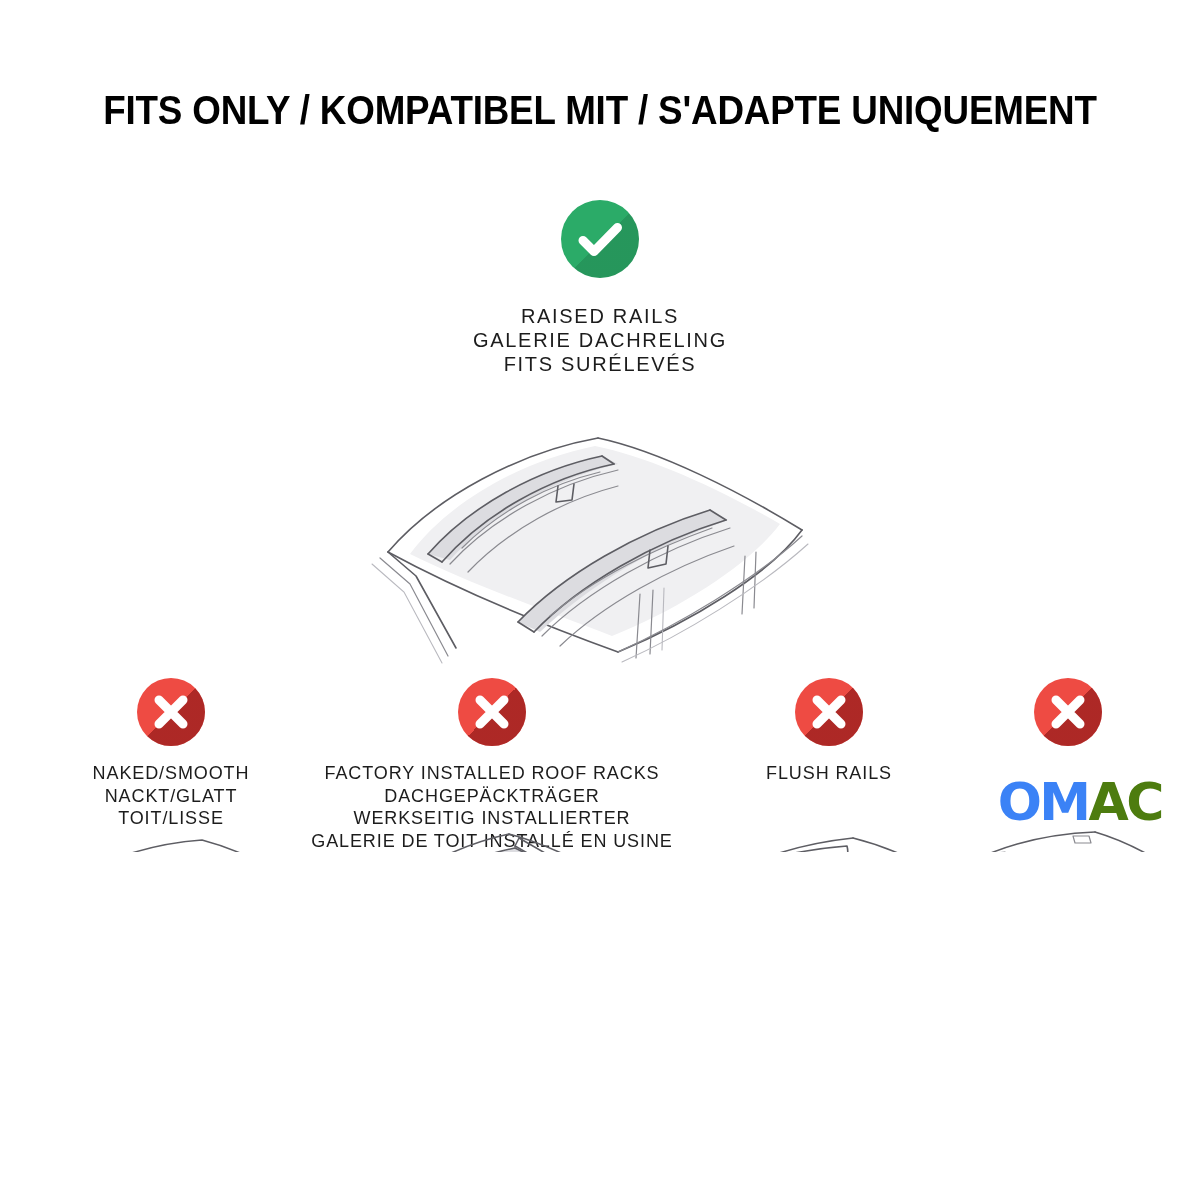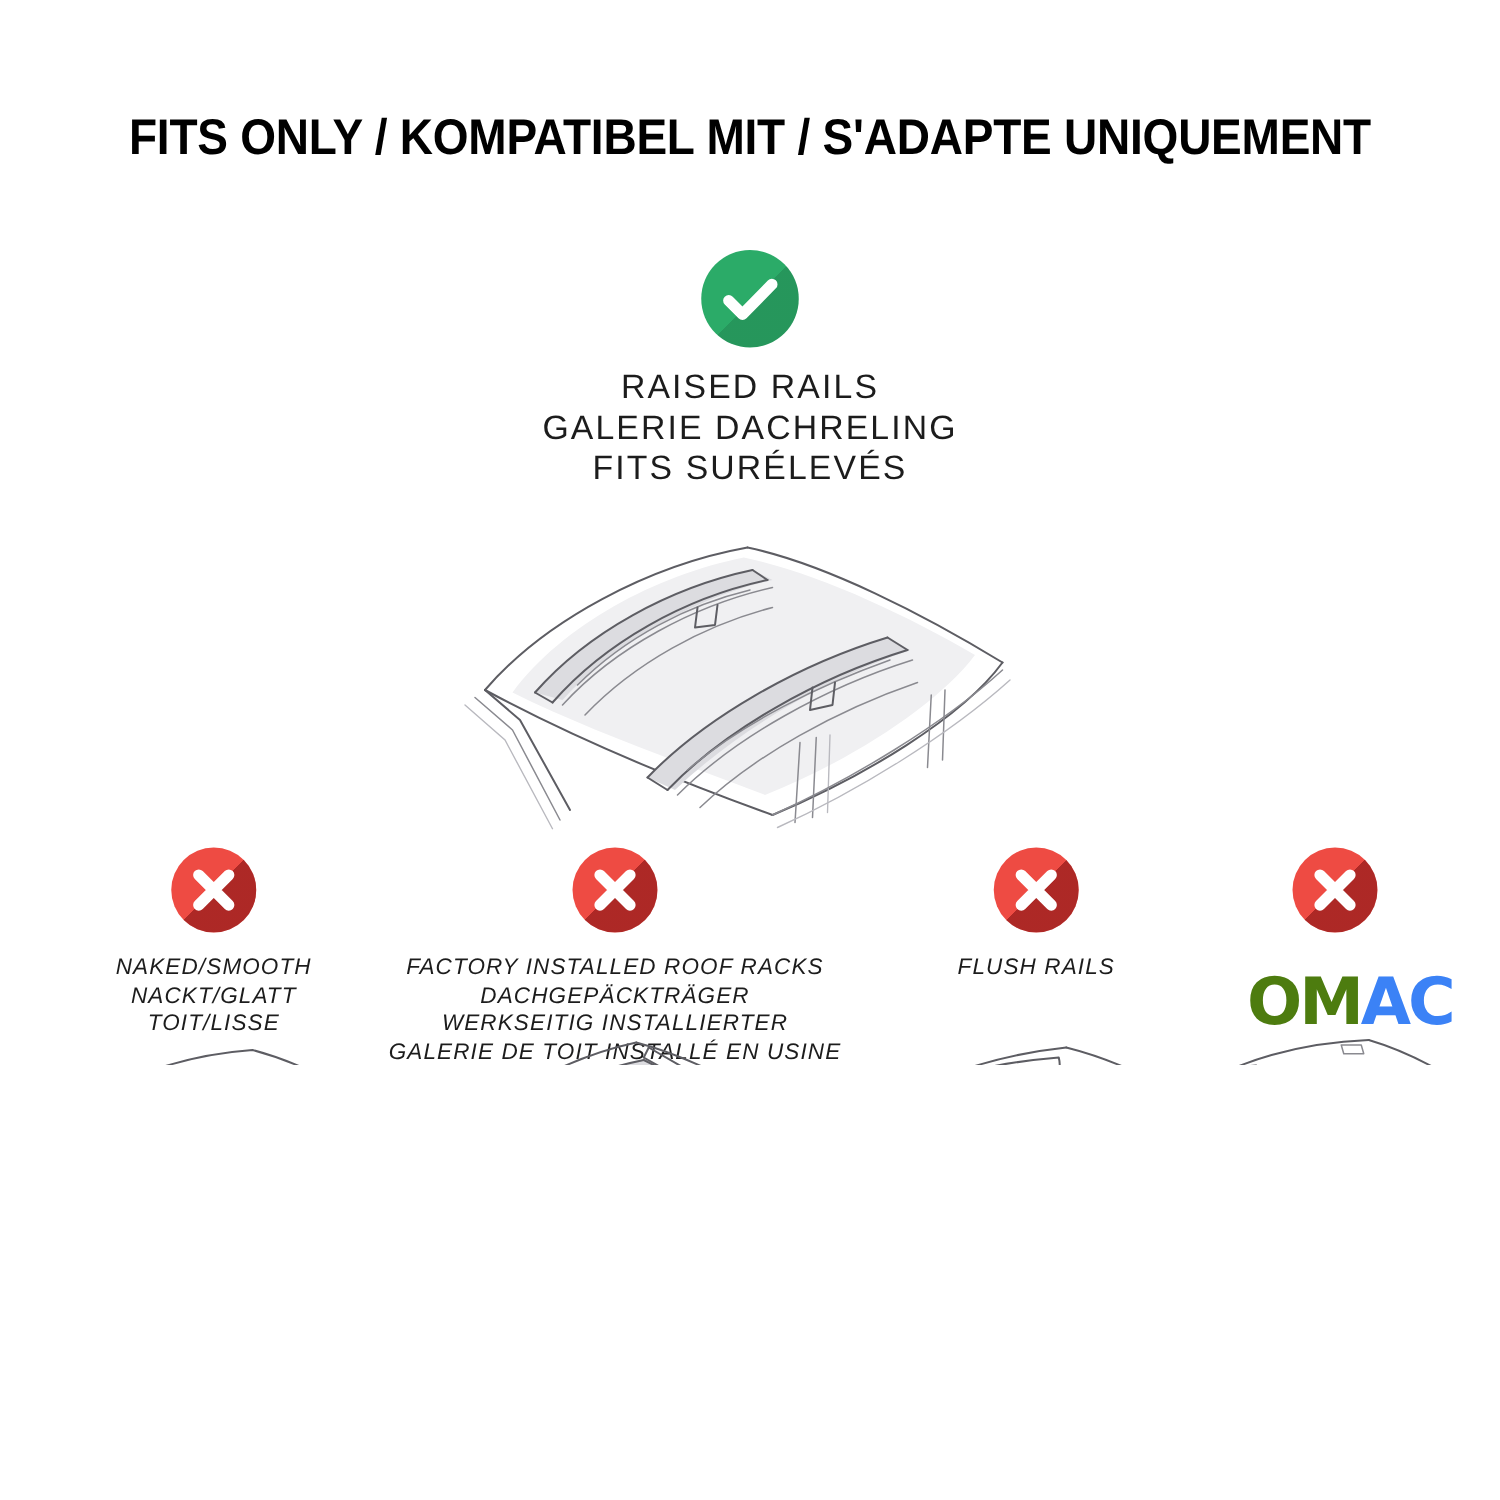--- a/index.html
+++ b/index.html
@@ -67,43 +67,42 @@
   }
   .badge.red .shadow {
     background: linear-gradient(135deg,
         rgba(0,0,0,0) 50%,
         rgba(120,12,14,0.55) 50%,
         rgba(120,12,14,0.55) 100%);
   }
   .badge svg { position: absolute; left: 0; top: 0; }
 
   #hero-labels {
-    margin-top: 15px;
+    margin-top: 26px;
     font-weight: 300;
-    font-size: 27px;
+    font-size: 20px;
     line-height: 1.21;
     letter-spacing: 1.7px;
     color: #1c1c1c;
   }
 
   #hero-art {
     position: absolute;
     left: 50%;
     top: 404px;
     transform: translateX(-50%);
     width: 500px;
     height: 265px;
   }
 
   
   .col {
     position: absolute;
     top: 678px;
     text-align: center;
-    font-style: italic;
   }
   .col-label {
     margin-top: 16px;
     font-weight: 300;
     font-size: 18px;
     line-height: 1.26;
     letter-spacing: 0.9px;
     color: #1c1c1c;
     white-space: nowrap;
   }
@@ -137,22 +136,22 @@
     position: absolute;
     right: 38px;
     bottom: 24px;
     font-family: "DejaVu Sans", sans-serif;
     font-weight: 700;
     font-size: 52px;
     letter-spacing: -2.5px;
     line-height: 1;
     white-space: nowrap;
   }
-  #logo .om { color: #4d7c0f; }
-  #logo .ac { color: #3b82f6; }
+  #logo .om { color: #3b82f6; }
+  #logo .ac { color: #4d7c0f; }
 </style>
 </head>
 <body>
 
 <div id="page">
 
   <div id="title">FITS ONLY / KOMPATIBEL MIT / S'ADAPTE UNIQUEMENT</div>
 
   <div id="hero">
 

